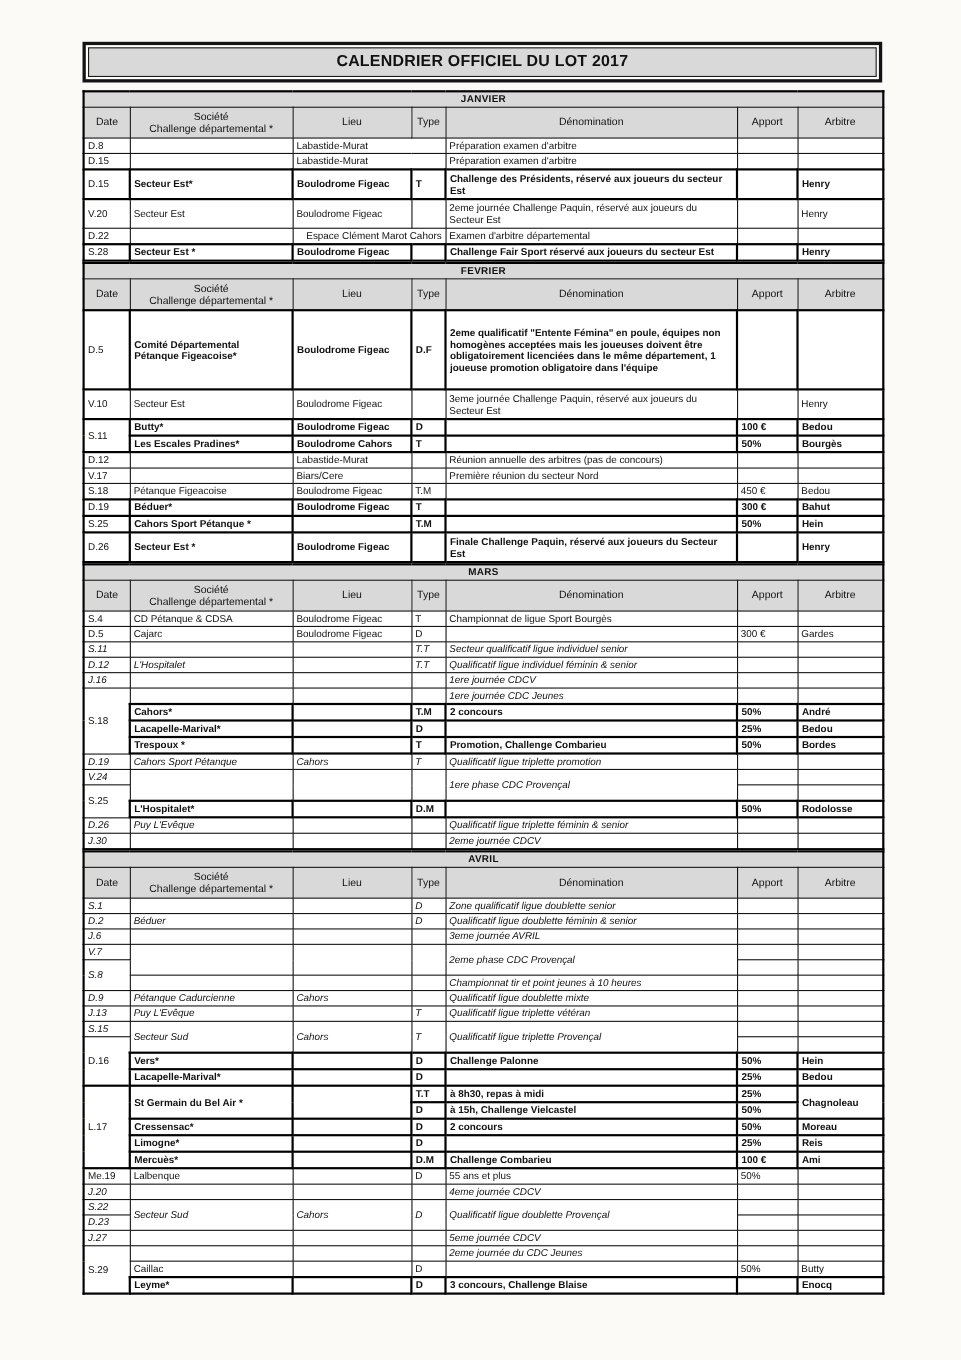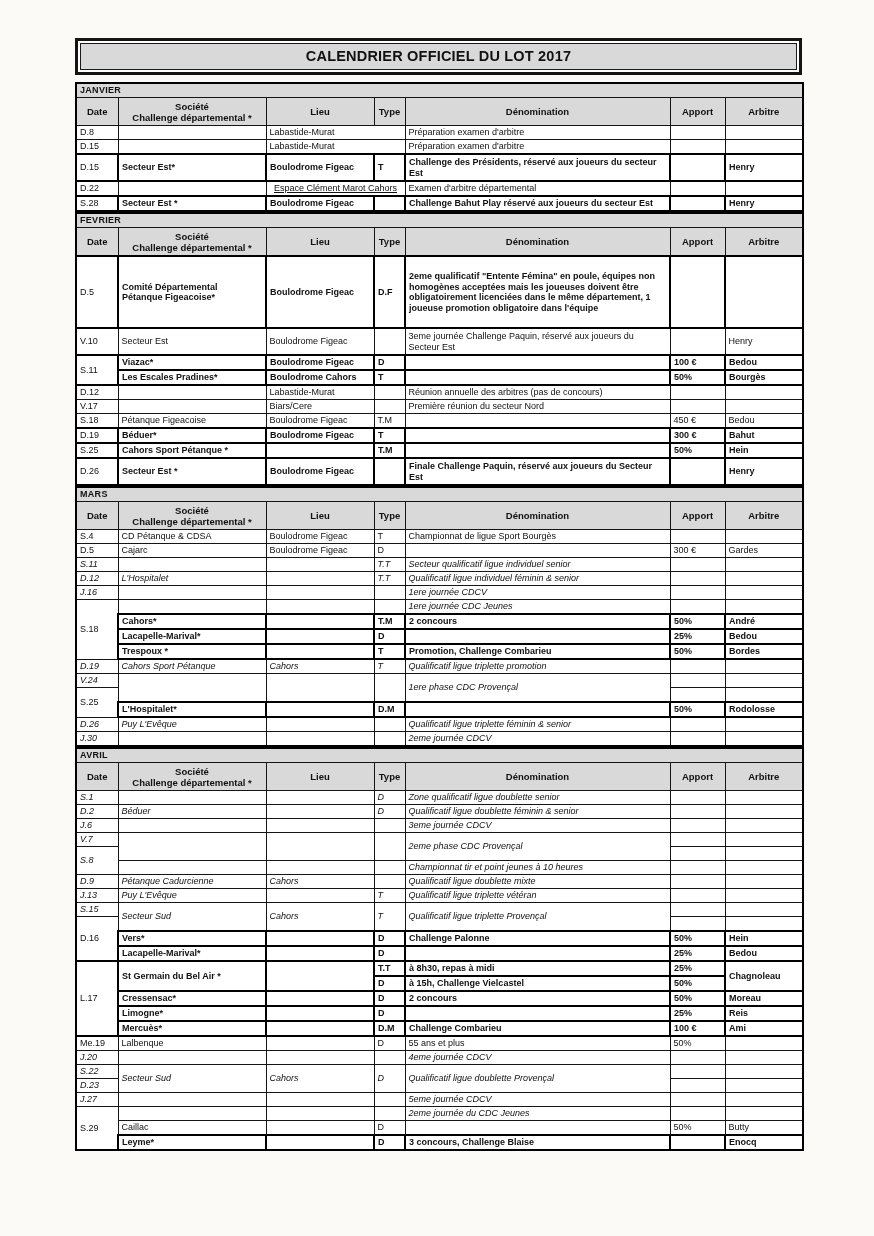--- a/index.html
+++ b/index.html
@@ -25,33 +25,33 @@
     background:#fff;border:2px solid #000;margin:0;
   }
   table.cal td{
     border:1px solid #151515;
     font-size:9px;line-height:10.5px;
     padding:0 3px;height:13px;
     vertical-align:middle;overflow:hidden;
     white-space:pre-line;word-wrap:break-word;
   }
   td.month{
-    background:#d9d9d9;text-align:left;font-weight:bold;
+    background:#d9d9d9;text-align:center;font-weight:bold;
     font-size:10.5px;height:15px;border:2px solid #000;letter-spacing:.3px;
   }
   tr.head td{
     background:#d9d9d9;text-align:center;
-    font-size:9.5px;height:27px;line-height:11px;font-weight:bold;
+    font-size:9.5px;height:27px;line-height:11px;
   }
   tr.bold td{font-weight:bold;border:2px solid #000;}
   tr.bold td.date{font-weight:normal;}
   tr.italic td{font-style:italic;}
   tr.tall td{height:25px;}
   tr.xtall td{height:70px;}
-  td.ctr{text-align:center;text-decoration:underline;}
+  td.ctr{text-align:right;}
   td.p{font-style:normal !important;font-weight:normal !important;}
 </style>
 </head>
 <body>
 
 <div class="page">
   <div class="title-box">
     <div class="title-inner">CALENDRIER OFFICIEL DU LOT 2017</div>
   </div>
   <div id="tables">
@@ -97,34 +97,43 @@
           </tr>
           <tr class="bold tall">
             <td class="date">D.15</td>
             <td>Secteur Est*</td>
             <td>Boulodrome Figeac</td>
             <td>T</td>
             <td>Challenge des Présidents, réservé aux joueurs du secteur Est</td>
             <td></td>
             <td>Henry</td>
           </tr>
+          <tr class="tall">
+            <td class="date">V.20</td>
+            <td>Secteur Est</td>
+            <td>Boulodrome Figeac</td>
+            <td></td>
+            <td>2eme journée Challenge Paquin, réservé aux joueurs du Secteur Est</td>
+            <td></td>
+            <td>Henry</td>
+          </tr>
           <tr>
             <td class="date">D.22</td>
             <td></td>
             <td colspan="2" class="ctr">Espace  Clément Marot Cahors</td>
             <td>Examen d'arbitre départemental</td>
             <td></td>
             <td></td>
           </tr>
           <tr class="bold">
             <td class="date">S.28</td>
             <td>Secteur Est *</td>
             <td>Boulodrome Figeac</td>
             <td></td>
-            <td>Challenge Bahut Play réservé aux joueurs du secteur Est</td>
+            <td>Challenge Fair Sport réservé aux joueurs du secteur Est</td>
             <td></td>
             <td>Henry</td>
           </tr>
         </tbody>
       </table>
       <table class="cal">
         <colgroup>
           <col style="width: 42px;">
           <col style="width: 148px;">
           <col style="width: 108px;">
@@ -161,21 +170,21 @@
             <td class="date">V.10</td>
             <td>Secteur Est</td>
             <td>Boulodrome Figeac</td>
             <td></td>
             <td>3eme journée Challenge Paquin, réservé aux joueurs du Secteur Est</td>
             <td></td>
             <td>Henry</td>
           </tr>
           <tr class="bold">
             <td rowspan="2" class="date">S.11</td>
-            <td>Viazac*</td>
+            <td>Butty*</td>
             <td>Boulodrome Figeac</td>
             <td>D</td>
             <td></td>
             <td>100 €</td>
             <td>Bedou</td>
           </tr>
           <tr class="bold">
             <td>Les Escales Pradines*</td>
             <td>Boulodrome Cahors</td>
             <td>T</td>
@@ -432,21 +441,21 @@
             <td>D</td>
             <td>Qualificatif ligue doublette féminin &amp; senior</td>
             <td></td>
             <td></td>
           </tr>
           <tr class="italic">
             <td class="date">J.6</td>
             <td></td>
             <td></td>
             <td></td>
-            <td>3eme journée CDCV</td>
+            <td>3eme journée AVRIL</td>
             <td></td>
             <td></td>
           </tr>
           <tr class="italic">
             <td class="date">V.7</td>
             <td rowspan="2"></td>
             <td rowspan="2"></td>
             <td rowspan="2"></td>
             <td rowspan="2">2eme phase CDC Provençal</td>
             <td></td>

